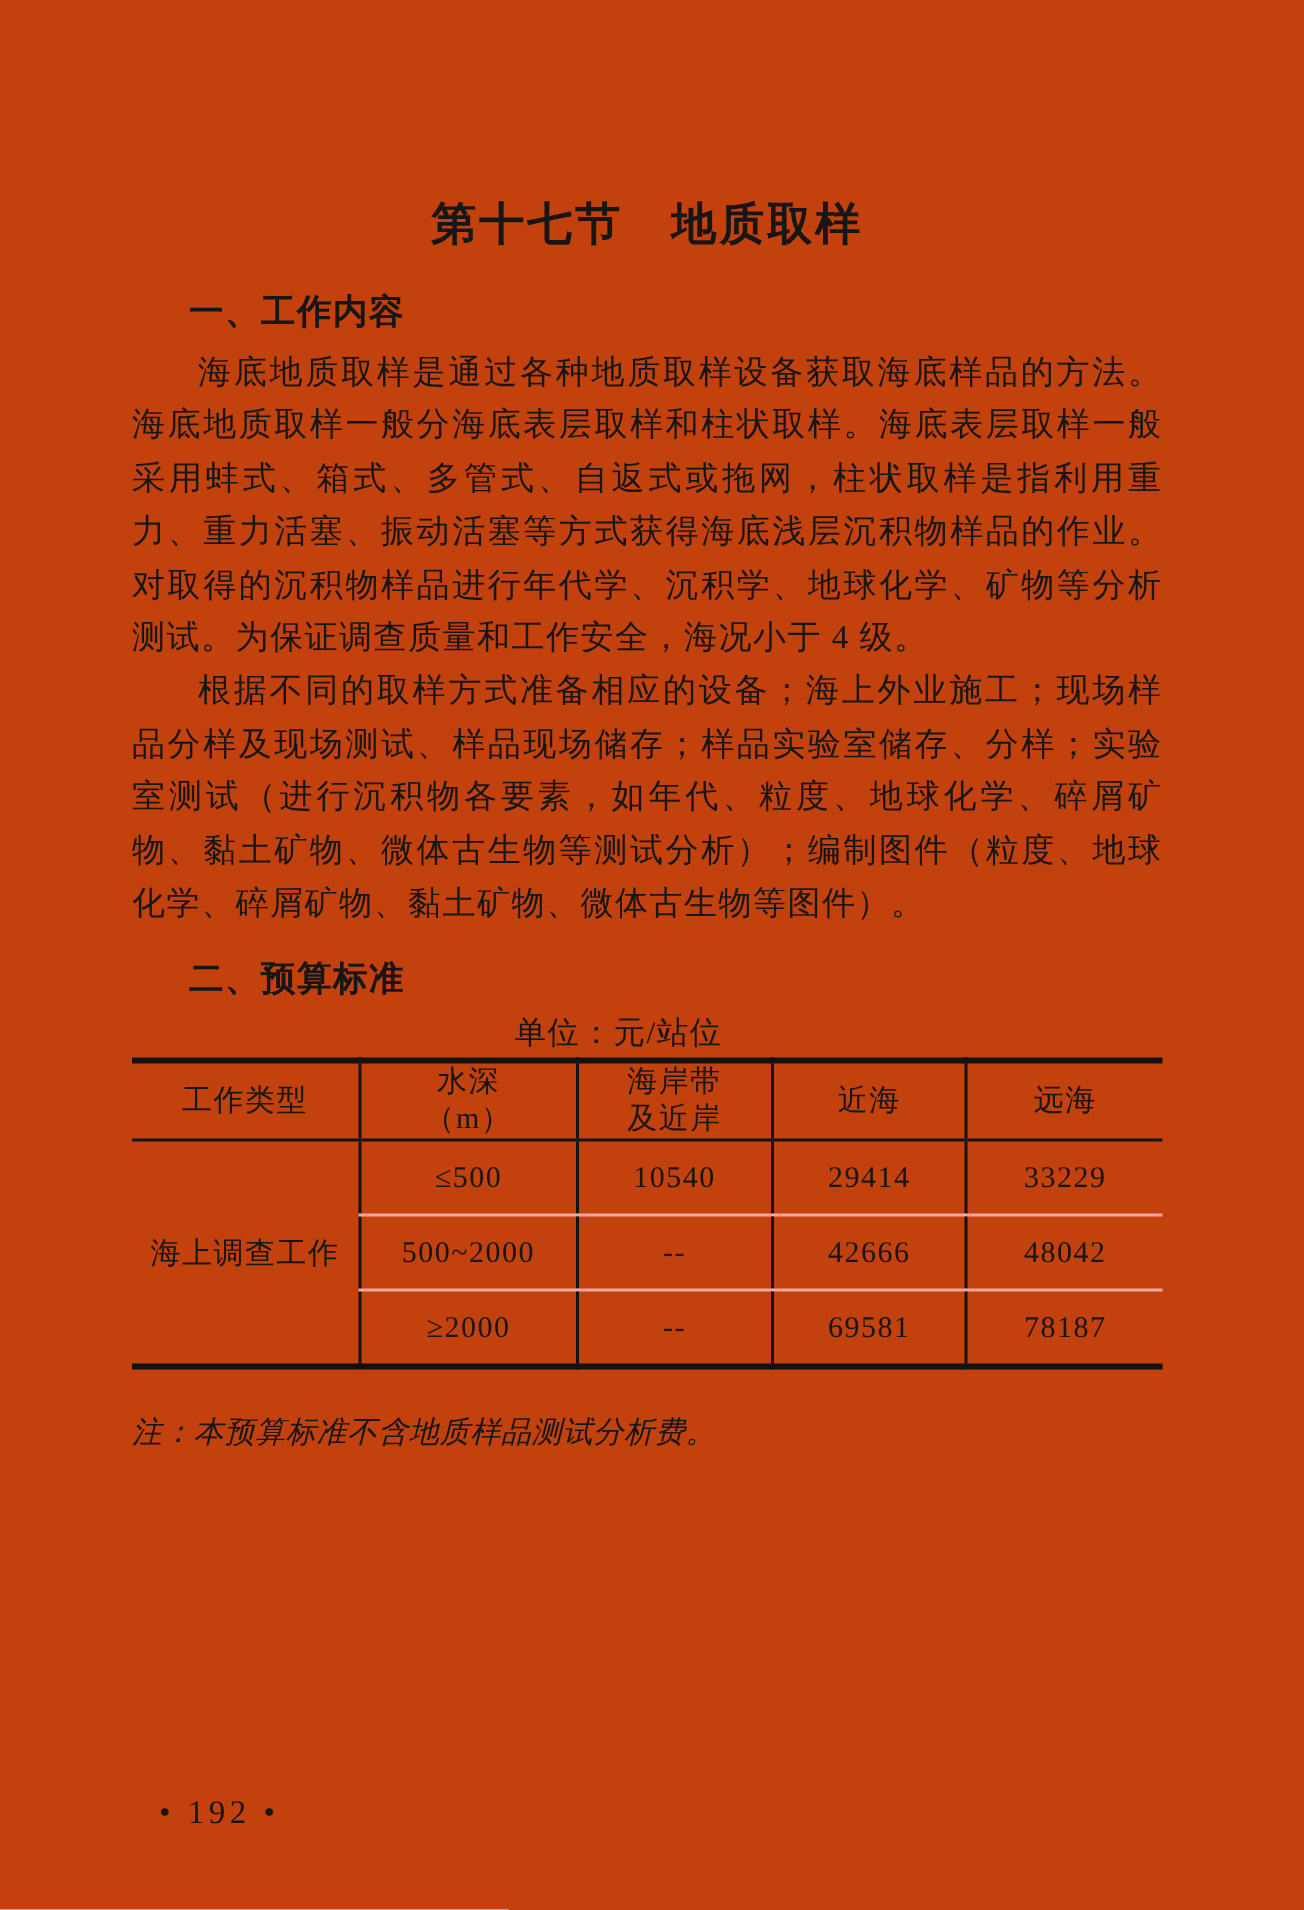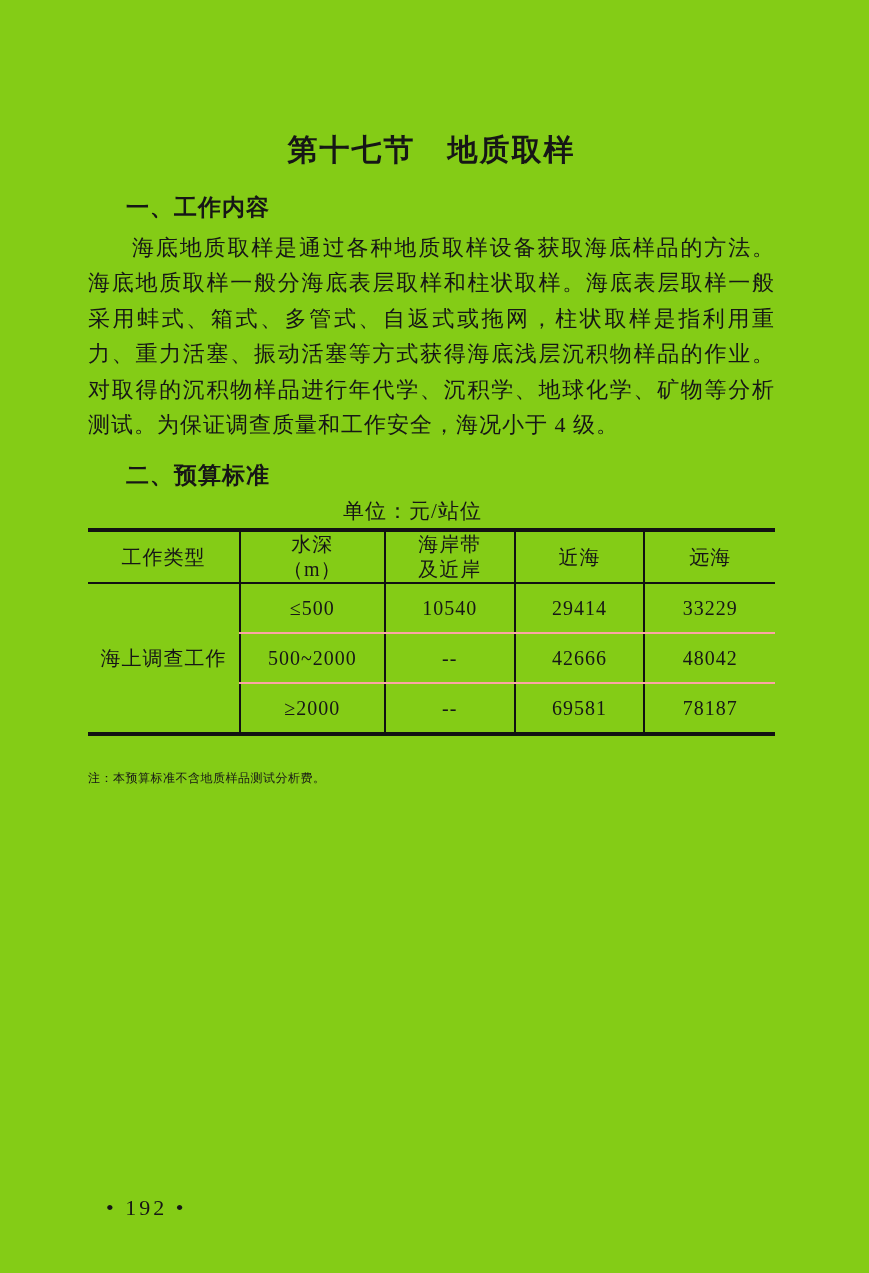--- a/index.html
+++ b/index.html
@@ -1,21 +1,21 @@
 <!DOCTYPE html>
 <html><head>
 <meta charset="utf-8">
 <style>
   html, body { margin: 0; padding: 0; background: #e8e8e8; }
   .page {
     position: relative;
     width: 869px;
     height: 1273px;
     margin: 0 auto;
-    background: #84cc16;
+    background: #c2410c;
     color: #161616;
     box-sizing: border-box;
     padding: 132px 94px 0 88px;
     font-family: "Liberation Serif", "DejaVu Serif", serif;
     overflow: hidden;
   }
   .doc-title {
     font-family: "Liberation Sans", "DejaVu Sans", sans-serif;
     font-weight: bold;
     font-size: 30px;
@@ -70,43 +70,45 @@
     font-weight: normal;
     padding: 0;
     letter-spacing: 1px;
   }
   table.budget thead th { height: 50px; border-bottom: 2px solid #121212; }
   table.budget tbody td { height: 48px; }
   .bl { border-left: 2px solid #121212; }
   td.sep { border-bottom: 2px solid #fca5a5; }
   .th-stack { display: flex; flex-direction: column; justify-content: center; line-height: 25px; }
   .note {
-    font-size: 12px;
+    font-size: 20px;
     line-height: 28px;
     letter-spacing: 0.5px;
     margin: 28px 0 0 0;
+    font-style: italic;
   }
   .page-number {
     position: absolute;
     left: 106px;
     bottom: 52px;
     font-size: 22px;
     letter-spacing: 3px;
   }
 </style>
 </head>
 <body>
 
 <div class="page">
 
   <h1 class="doc-title">第十七节　地质取样</h1>
 
   <h2 class="sec-heading">一、工作内容</h2>
 
   <p class="para">海底地质取样是通过各种地质取样设备获取海底样品的方法。海底地质取样一般分海底表层取样和柱状取样。海底表层取样一般采用蚌式、箱式、多管式、自返式或拖网，柱状取样是指利用重力、重力活塞、振动活塞等方式获得海底浅层沉积物样品的作业。对取得的沉积物样品进行年代学、沉积学、地球化学、矿物等分析测试。为保证调查质量和工作安全，海况小于 4 级。</p>
+  <p class="para">根据不同的取样方式准备相应的设备；海上外业施工；现场样品分样及现场测试、样品现场储存；样品实验室储存、分样；实验室测试（进行沉积物各要素，如年代、粒度、地球化学、碎屑矿物、黏土矿物、微体古生物等测试分析）；编制图件（粒度、地球化学、碎屑矿物、黏土矿物、微体古生物等图件）。</p>
 
   <h2 class="sec-heading second">二、预算标准</h2>
 
   <div class="unit-label">单位：元/站位</div>
 
   <table class="budget">
     <colgroup>
       <col class="c1">
         <col class="c2">
         <col class="c3">

